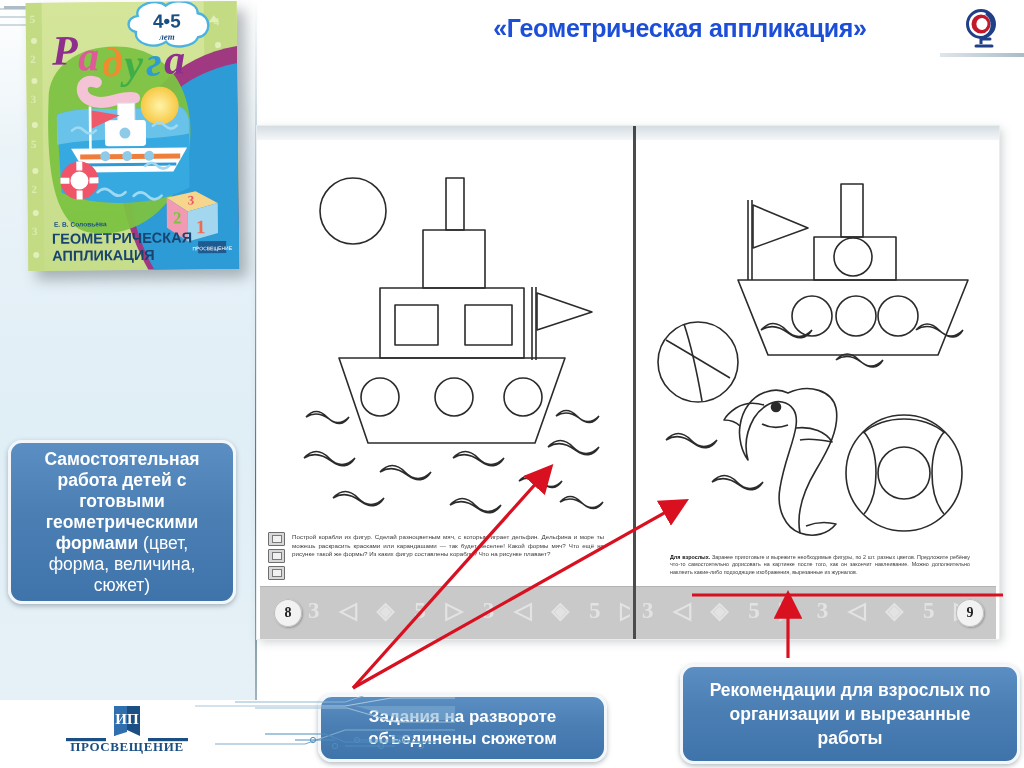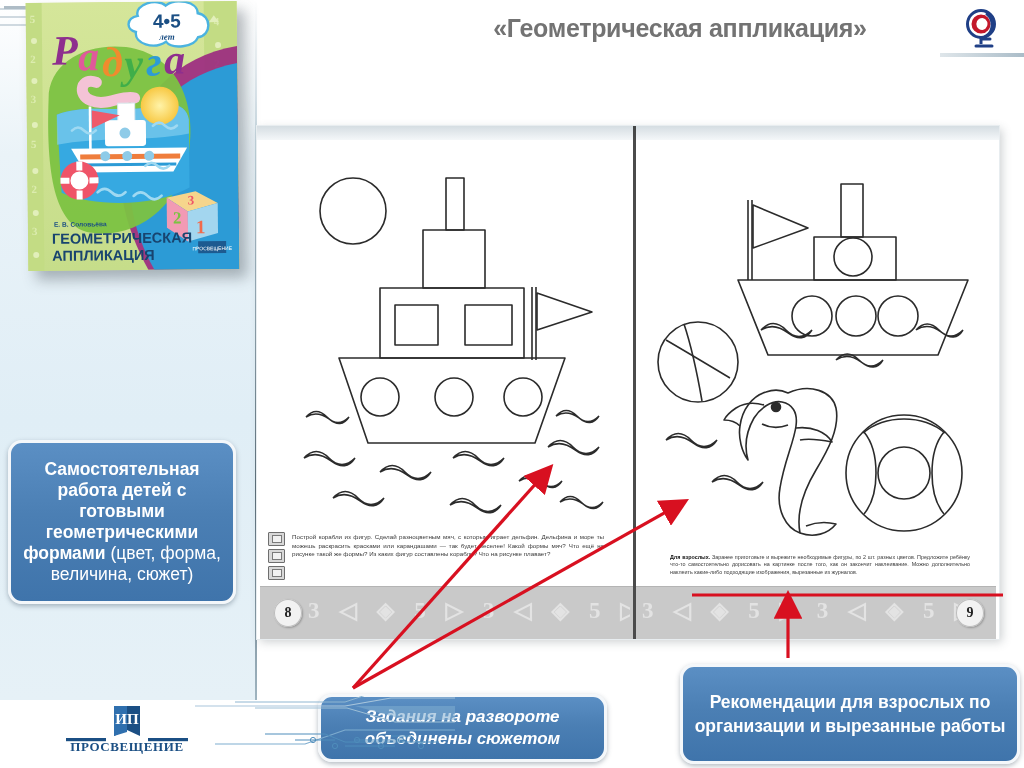--- a/index.html
+++ b/index.html
@@ -37,21 +37,21 @@
     position:absolute;left:4px;top:6px;width:48px;height:3px;background:#aebcc6;
   }
   .topdot{
     position:absolute;left:50px;top:4px;width:6px;height:6px;border-radius:50%;
     border:1.5px solid #9fb0bb;background:#fff;
   }
 
   
   .title{
     position:absolute;left:420px;top:14px;width:520px;text-align:center;
-    color:#737373;font-weight:bold;font-size:25px;letter-spacing:-0.3px;
+    color:#1d4ed8;font-weight:bold;font-size:25px;letter-spacing:-0.3px;
     font-family:"Liberation Sans", sans-serif;white-space:nowrap;
   }
   .title-underline{
     position:absolute;left:940px;top:53px;width:84px;height:4px;
     background:linear-gradient(90deg,#dfe6ea,#aabcc8);
   }
 
   
   .corner-logo{position:absolute;right:18px;top:6px;width:46px;height:46px;}
 
@@ -124,27 +124,27 @@
 
   
   .callout{
     position:absolute;border-radius:14px;
     background:linear-gradient(180deg,#5b8fc4 0%,#4b7fb4 45%,#3f74ab 100%);
     border:3px solid #f4f7fa;
     box-shadow:0 2px 5px rgba(40,60,80,.35);
     color:#fff;text-align:center;font-weight:bold;
     display:flex;align-items:center;justify-content:center;
   }
-  .callout .txt{padding:4px 4px;}
+  .callout .txt{padding:4px 16px;}
   .callout .thin{font-weight:normal;}
   .callout-left{
     left:8px;top:440px;width:222px;height:158px;font-size:17.5px;line-height:21px;
   }
   .callout-bottom-left{
-    left:318px;top:694px;width:283px;height:62px;font-size:17px;line-height:22px;font-style:italic;
+    left:318px;top:694px;width:283px;height:62px;font-size:17px;line-height:22px;
   }
   .callout-bottom-right{
     left:680px;top:664px;width:334px;height:94px;font-size:17.5px;line-height:24px;
   }
 
   
   .pub{position:absolute;left:52px;top:702px;width:150px;height:54px;}
   .pub-name{
     position:absolute;left:52px;top:739px;width:150px;text-align:center;
     font-family:"Liberation Serif", serif;font-weight:bold;font-size:13px;

